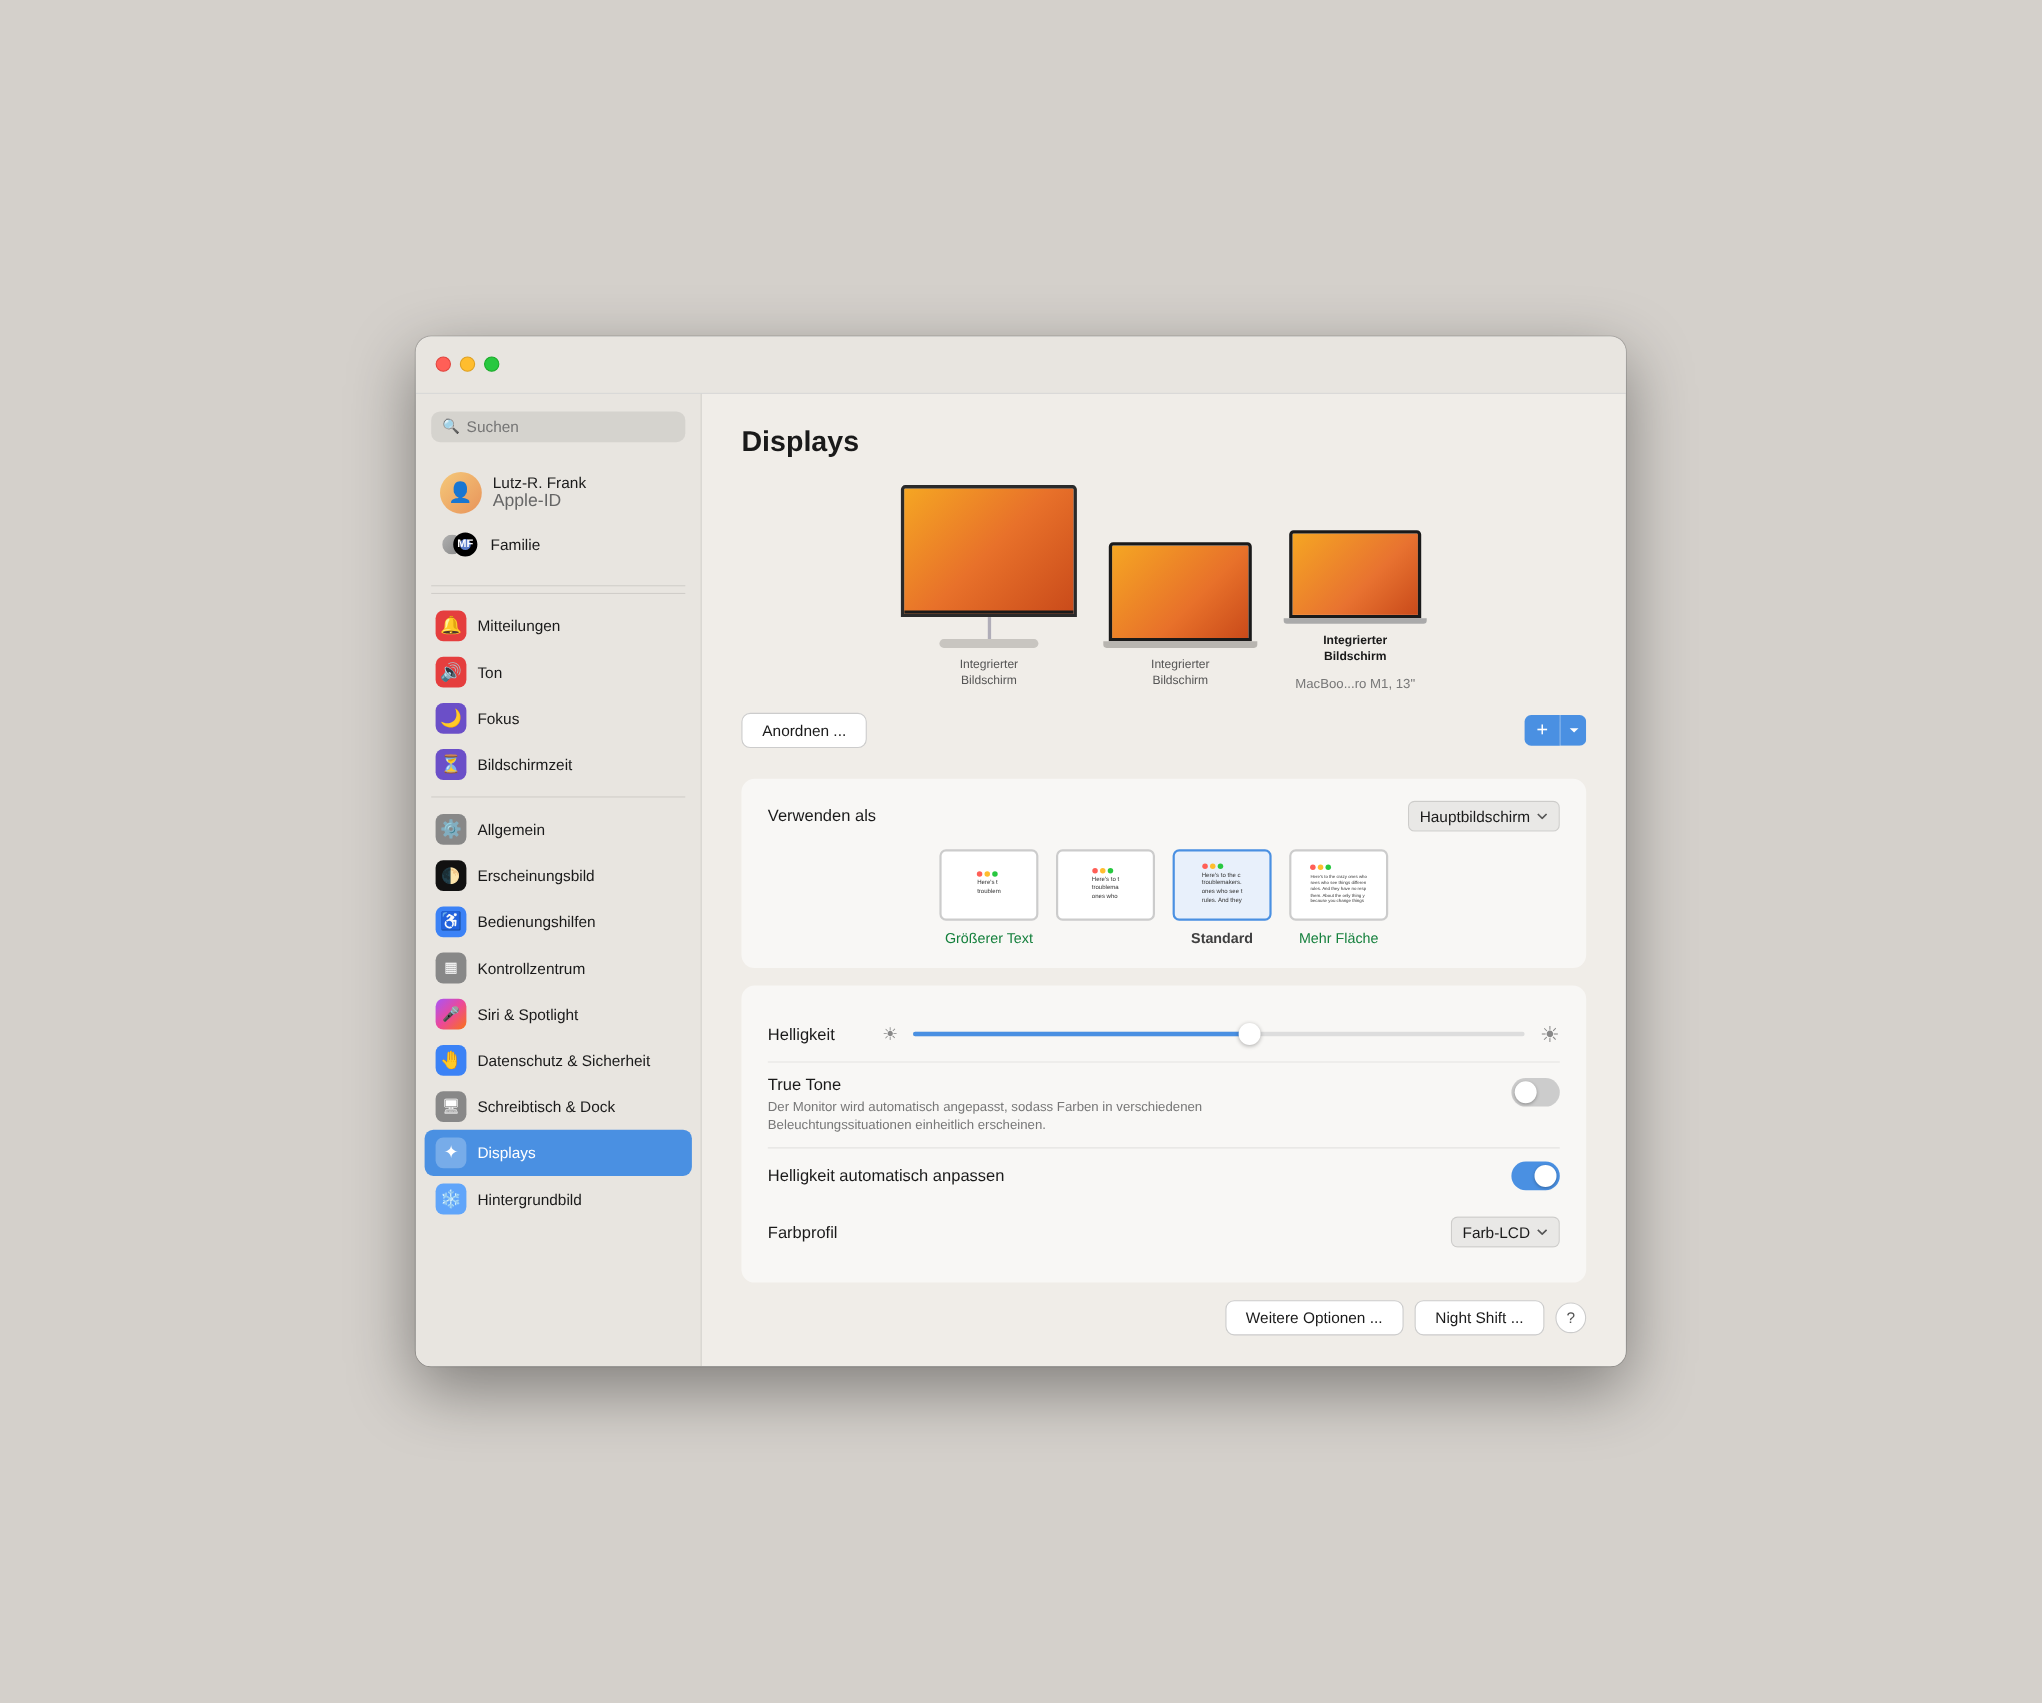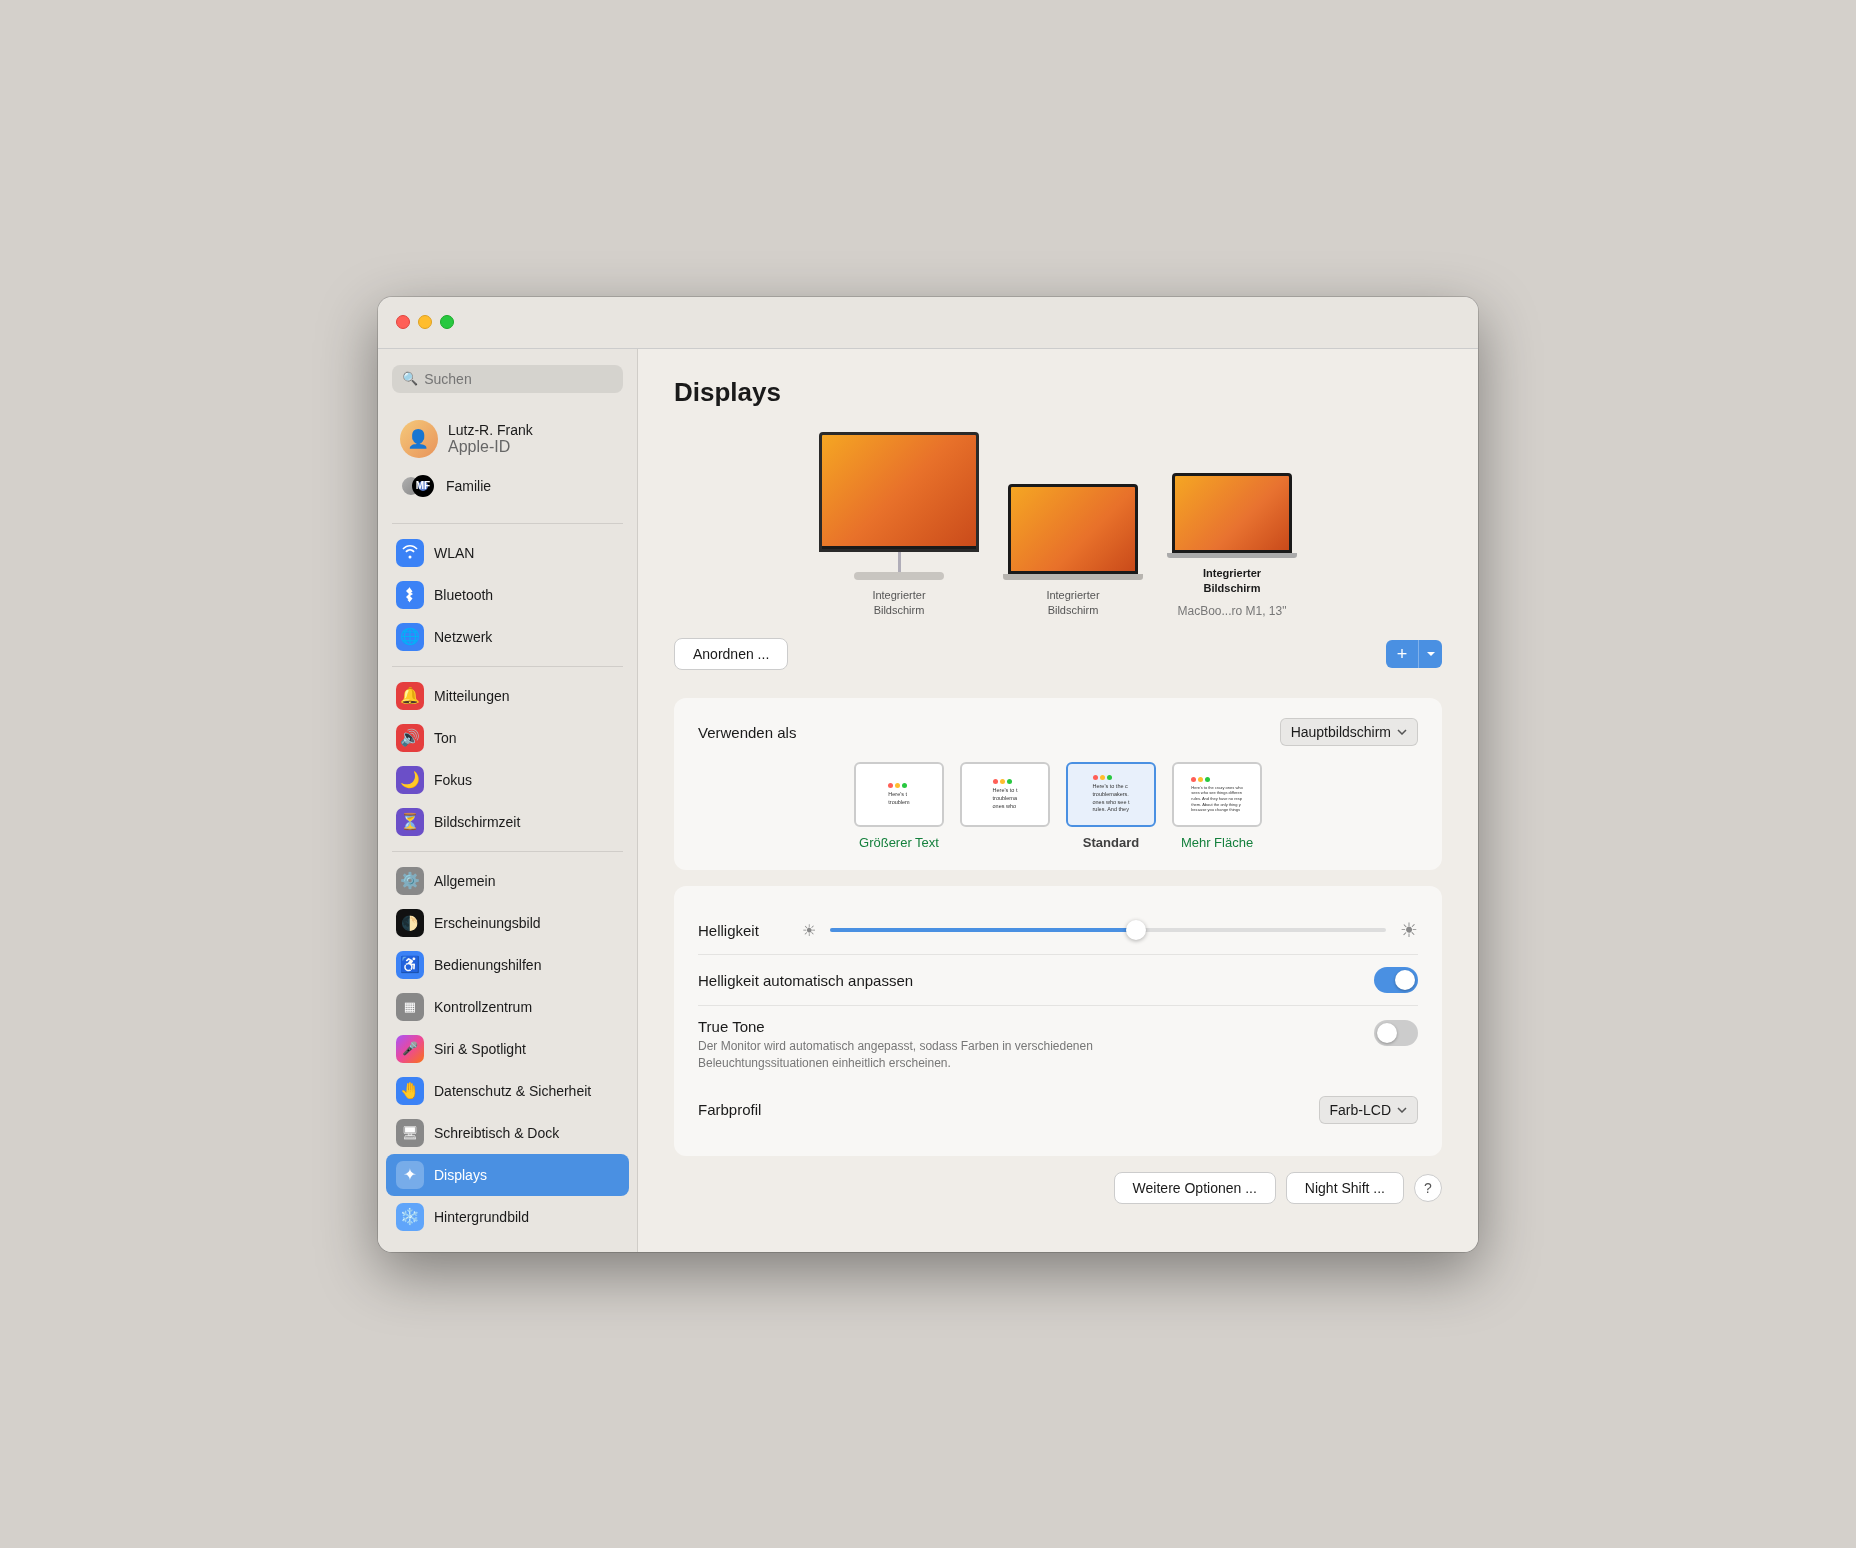--- a/index.html
+++ b/index.html
@@ -563,43 +563,20 @@
           <div class="family-avatars">
             <div class="fa1"></div>
             <div class="fa2">MF</div>
           </div>
           <span class="family-label">Familie</span>
         </div>
       </div>
 
       <div class="divider"></div>
 
-      <div class="sidebar-section">
-        <div class="sidebar-item">
-          <div class="sidebar-icon icon-wlan">
-            <svg width="16" height="16" viewBox="0 0 16 16" fill="white">
-              <path d="M8 10.5a1.5 1.5 0 100 3 1.5 1.5 0 000-3zM4.5 7.5C5.8 6.2 7 5.7 8 5.7s2.2.5 3.5 1.8l1.2-1.2C11.2 4.8 9.7 4 8 4s-3.2.8-4.7 2.3l1.2 1.2zm-3-3C3.5 2.5 5.6 1.5 8 1.5s4.5 1 6.5 3l1.1-1.1C13.3 1.2 10.8 0 8 0S2.7 1.2.4 3.4L1.5 4.5z"></path>
-            </svg>
-          </div>
-          <span>WLAN</span>
-        </div>
-        <div class="sidebar-item">
-          <div class="sidebar-icon icon-bluetooth">
-            <svg width="12" height="16" viewBox="0 0 12 16" fill="white">
-              <path d="M6 0L2 4l3 3-3 3 4 4V9l3-2-3-2V0zm0 10.5L3.5 13 6 15.5V10.5zm0-7L3.5 1 6 3.5V3.5z"></path>
-              <path d="M6 1v5.5l2.5-2L6 1zm0 8v5.5l2.5-3L6 9z"></path>
-            </svg>
-          </div>
-          <span>Bluetooth</span>
-        </div>
-        <div class="sidebar-item">
-          <div class="sidebar-icon icon-netzwerk">🌐</div>
-          <span>Netzwerk</span>
-        </div>
-      </div>
 
       <div class="divider"></div>
 
       <div class="sidebar-section">
         <div class="sidebar-item">
           <div class="sidebar-icon icon-mitteilungen">🔔</div>
           <span>Mitteilungen</span>
         </div>
         <div class="sidebar-item">
           <div class="sidebar-icon icon-ton">🔊</div>
@@ -778,33 +755,33 @@
           <span class="brightness-icon">☀</span>
           <div class="slider-track">
             <div class="slider-fill"></div>
             <div class="slider-thumb"></div>
           </div>
           <span class="brightness-icon" style="font-size:20px;">☀</span>
         </div>
 
         <div style="border-top:1px solid rgba(0,0,0,0.08);"></div>
 
-        <div class="setting-row">
-          <span class="setting-text">Helligkeit automatisch anpassen</span>
-          <div class="toggle on">
-            <div class="toggle-thumb"></div>
-          </div>
-        </div>
-
         <div class="setting-row" style="align-items:flex-start;">
           <div>
             <div class="setting-text">True Tone</div>
             <div class="setting-sub">Der Monitor wird automatisch angepasst, sodass Farben in verschiedenen Beleuchtungssituationen einheitlich erscheinen.</div>
           </div>
           <div class="toggle off" style="margin-top:2px;">
+            <div class="toggle-thumb"></div>
+          </div>
+        </div>
+
+        <div class="setting-row">
+          <span class="setting-text">Helligkeit automatisch anpassen</span>
+          <div class="toggle on">
             <div class="toggle-thumb"></div>
           </div>
         </div>
 
         <div class="farbprofil-row">
           <span class="setting-text">Farbprofil</span>
           <div class="dropdown-select">
             <span>Farb-LCD</span>
             <svg width="10" height="6" viewBox="0 0 10 6" fill="none">
                 <path d="M1 1l4 4 4-4" stroke="#555" stroke-width="1.5"></path>

